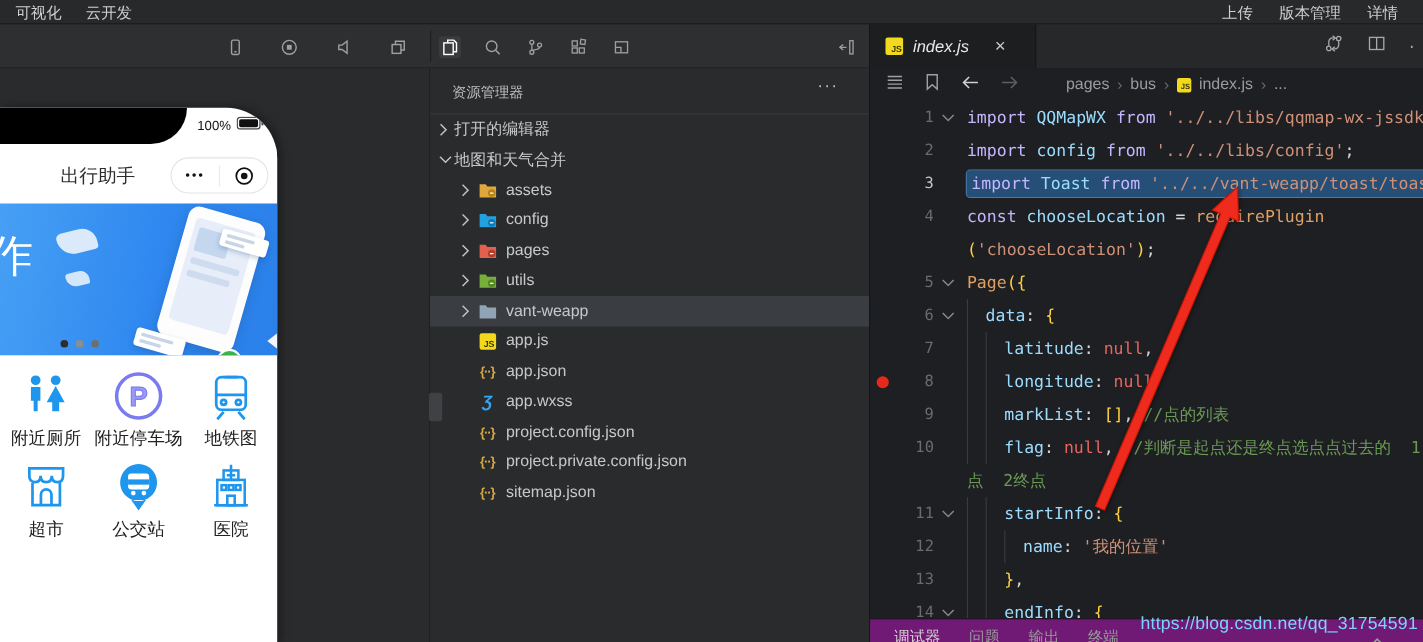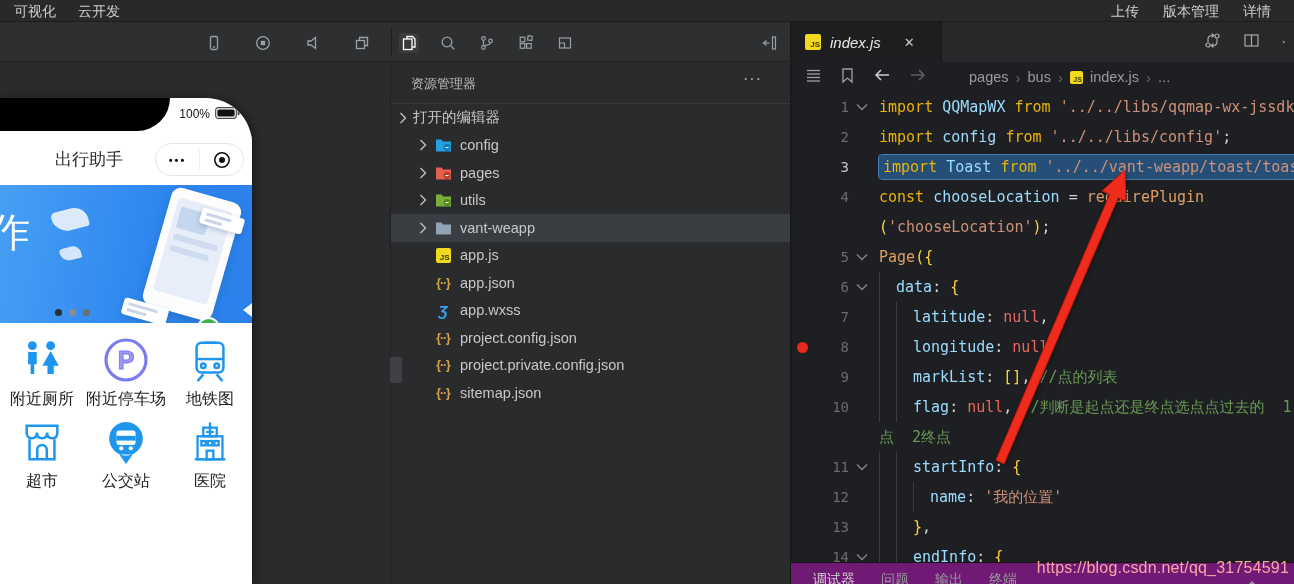--- a/index.html
+++ b/index.html
@@ -108,33 +108,33 @@
   .crow { height:30px; display:flex; align-items:center; }
   .bp-col { width:22px; flex:none; display:flex; justify-content:center; }
   .bp-dot { width:11px; height:11px; border-radius:50%; }
   .num-col { width:36px; flex:none; text-align:right; color:#6b6b6b; font-size:14px;
     font-family:"DejaVu Sans Mono",monospace; }
   .num-col.cur { color:#c6c6c6; }
   .fold-col { width:26px; flex:none; display:flex; justify-content:center; align-items:center; }
   .ctext { display:flex; align-items:center; height:30px; padding-left:4px;
     font-family:"DejaVu Sans Mono",monospace; font-size:15px; white-space:pre; }
   .ind { display:inline-block; width:17px; height:30px; border-left:1px solid #3a3b3e; flex:none; }
-  .tk-kw{color:#eab308;} .tk-id{color:#9cdcfe;} .tk-str{color:#ce9178;} .tk-nul{color:#e8655f;}
+  .tk-kw{color:#c4b5fd;} .tk-id{color:#9cdcfe;} .tk-str{color:#ce9178;} .tk-nul{color:#e8655f;}
   .tk-fn{color:#dfa064;} .tk-com{color:#6a9955;} .tk-pun{color:#d4d4d4;} .tk-br{color:#ffd23e;}
   .selbox { background:#264f78; outline:1px solid #447cb0; border-radius:3px; padding:3px 4px; }
 
   .panel { position:absolute; left:0; bottom:0; width:504px; height:22px; background:#701a75;
     border-top:1px solid #141414; overflow:hidden; }
   .panel-tabs { position:absolute; left:22px; top:8px; display:flex; gap:26px; }
   .panel-tab { font-size:14px; color:#9a9a9a; white-space:nowrap; }
   .panel-tab.active { color:#d6d6d6; }
   .panel-chevron { position:absolute; right:36px; top:12px; }
 
   .arrow-overlay { position:absolute; left:0; top:0; width:1294px; height:584px; z-index:40; pointer-events:none; }
-  .watermark { position:absolute; right:5px; bottom:7px; z-index:50; font-size:16px; color:#fca5a5;
+  .watermark { position:absolute; right:5px; bottom:7px; z-index:50; font-size:16px; color:#7dd3fc;
     letter-spacing:.2px; }
 </style>
 </head>
 <body>
 
 <div class="app">
 
   <div class="menubar">
     <div class="menu-group" style="left:14px;">
         <span class="menu-item">可视化</span>
@@ -355,20 +355,43 @@
     </div>
     <div id="tree">
         <div class="trow">
           <span class="chev">
             <svg width="8" height="12" viewBox="0 0 8 12">
               <polyline points="1.5,1 6.5,6 1.5,11" fill="none" stroke="#c0c0c0" stroke-width="1.4"></polyline>
             </svg>
           </span>
           <span class="tlabel">打开的编辑器</span>
         </div>
+        <div class="trow">
+          <span class="chev">
+            <svg width="12" height="8" viewBox="0 0 12 8">
+              <polyline points="1,1.5 6,6.5 11,1.5" fill="none" stroke="#c0c0c0" stroke-width="1.4"></polyline>
+            </svg>
+          </span>
+          <span class="tlabel">地图和天气合并</span>
+        </div>
+        <div class="trow lvl1">
+          <span class="chev">
+            <svg width="8" height="12" viewBox="0 0 8 12">
+              <polyline points="1.5,1 6.5,6 1.5,11" fill="none" stroke="#c0c0c0" stroke-width="1.4"></polyline>
+            </svg>
+          </span>
+          <span class="ficon">
+            <svg width="17" height="14" viewBox="0 0 17 14">
+              <path d="M1 1.5 h5.5 l1.6 2 H16 v10 H1 z" fill="#dfa73e"></path>
+              <circle cx="12" cy="9.5" r="3.4" fill="#b9830f"></circle>
+              <rect x="10.4" y="9" width="3.2" height="1.1" fill="#fff"></rect>
+            </svg>
+          </span>
+          <span class="tlabel">assets</span>
+        </div>
         <div class="trow lvl1">
           <span class="chev">
             <svg width="8" height="12" viewBox="0 0 8 12">
               <polyline points="1.5,1 6.5,6 1.5,11" fill="none" stroke="#c0c0c0" stroke-width="1.4"></polyline>
             </svg>
           </span>
           <span class="ficon">
             <svg width="17" height="14" viewBox="0 0 17 14">
               <path d="M1 1.5 h5.5 l1.6 2 H16 v10 H1 z" fill="#24a0e0"></path>
               <circle cx="12" cy="9.5" r="3.4" fill="#0d7ab8"></circle>

